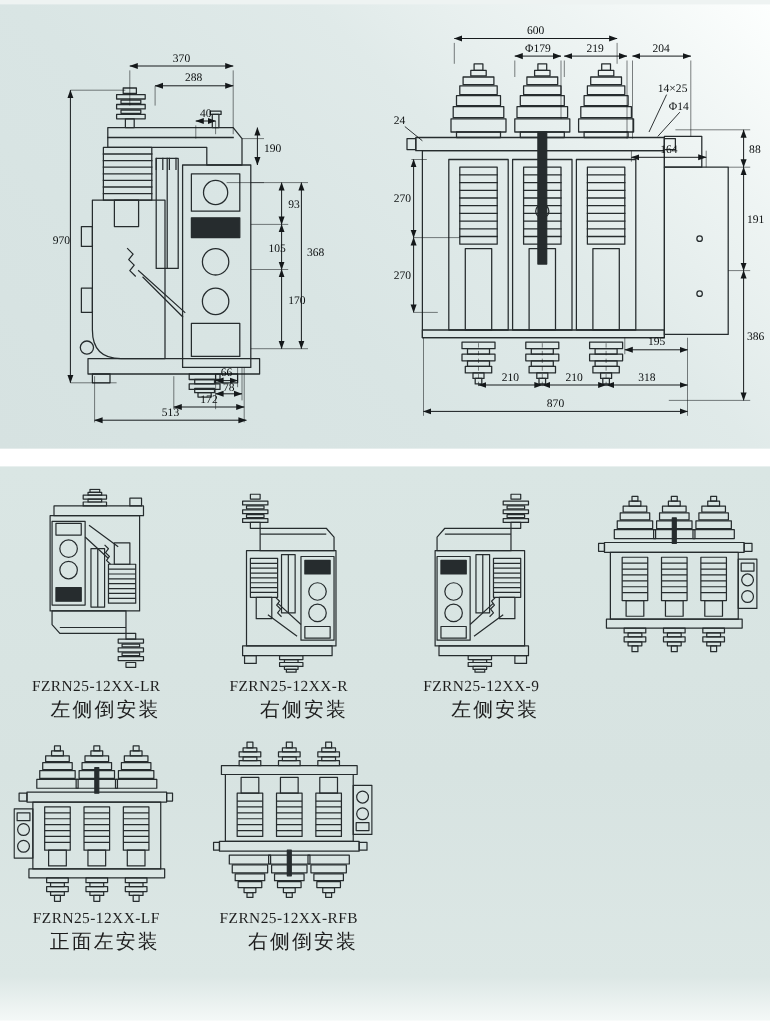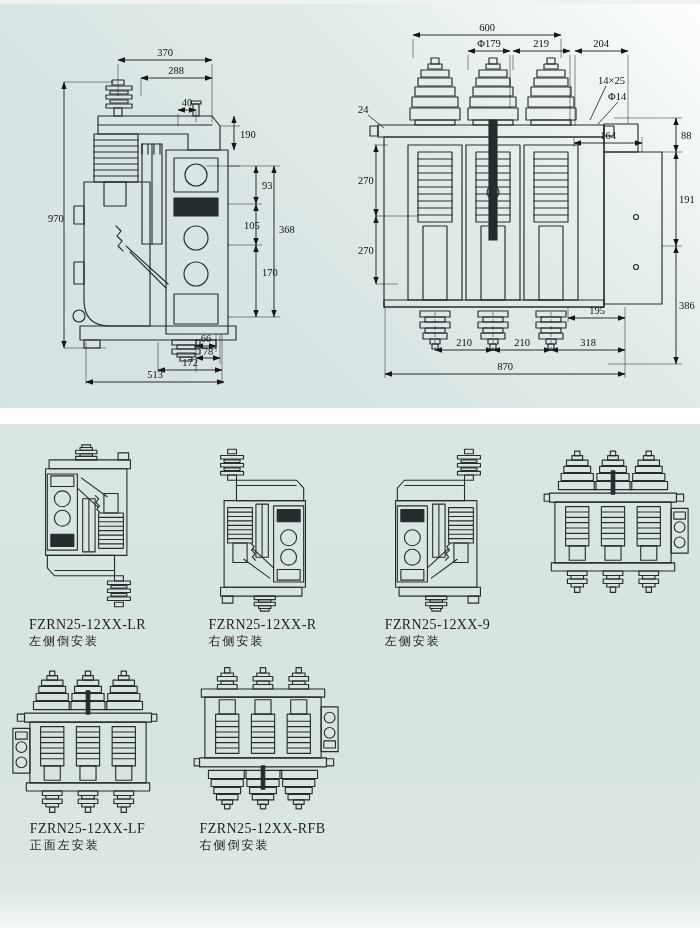--- a/index.html
+++ b/index.html
@@ -9,23 +9,23 @@
   .panel-top{position:absolute;left:0;top:0;width:700px;height:408px;
      background:linear-gradient(225deg,#fdfffe 0%,#eef4f3 18%,#e0eae9 38%,#d9e5e4 62%,#d6e2e1 100%);}
   .panel-top::before{content:"";position:absolute;left:0;top:0;width:100%;height:4px;background:#eef3f2;}
   .divider{position:absolute;left:0;top:408px;width:700px;height:16px;background:#ffffff;}
   
   .panel-bottom{position:absolute;left:0;top:424px;width:700px;height:504px;
      background:linear-gradient(180deg,#dae6e4 0%,#d7e3e1 55%,#dce7e5 92%,#f4f8f7 100%);}
   .vgrid{display:grid;grid-template-columns:repeat(4,1fr);padding-top:20px;row-gap:14px;}
   .variant{margin:0;display:flex;flex-direction:column;align-items:center;}
   .variant svg{display:block;}
-  .cap{margin-top:5px;text-align:left;color:#1d1d1d;}
+  .cap{margin-top:5px;text-align:right;color:#1d1d1d;}
   .cap .model{font-size:14px;letter-spacing:.4px;white-space:nowrap;}
-  .cap .desc{font-size:12px;letter-spacing:2px;font-family:Liberation Sans, sans-serif;}
+  .cap .desc{font-size:18px;letter-spacing:2px;font-family:Liberation Sans, sans-serif;}
   
   .dw{position:absolute;}
   .eq{stroke:#262c2e;stroke-width:1.15;fill:none;stroke-linejoin:round;stroke-linecap:square;}
   .dim{stroke:#14181a;stroke-width:.9;fill:none;marker-start:url(#ah);marker-end:url(#ah);}
   .ldr{stroke:#14181a;stroke-width:.8;fill:none;}
   .ext{stroke:#14181a;stroke-width:.55;fill:none;opacity:.9;}
   .cl{stroke:#14181a;stroke-width:.55;fill:none;stroke-dasharray:4 3;opacity:.85;}
   .dt{font:10.5px "Liberation Serif",serif;fill:#0e1112;text-anchor:middle;}
   .dts{text-anchor:start;}
   .sym{stroke:#262c2e;stroke-width:1.25;fill:none;stroke-linejoin:round;}

